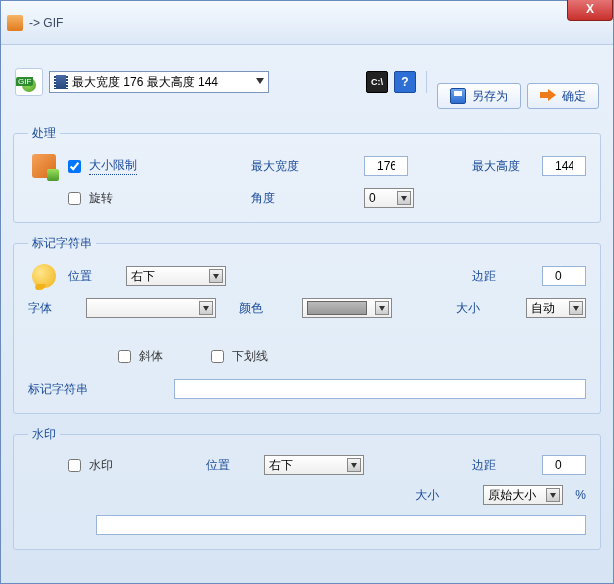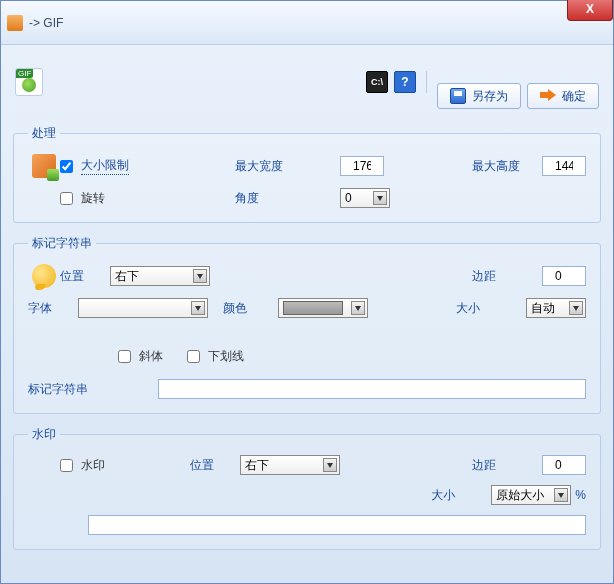--- a/index.html
+++ b/index.html
@@ -6,21 +6,21 @@
   body { margin:0; padding:0; background:#d6e4f4; width:614px; height:584px; overflow:hidden; }
   .window { width:614px; height:584px; background:linear-gradient(#eaf2fb,#d6e4f4); border:1px solid #6a8bbf; position:relative; }
   
   .titlebar { height:44px; background:linear-gradient(#f5f9fe,#dce8f7); border-bottom:1px solid #b9cde8; display:flex; align-items:center; padding:0 6px; position:relative; }
   .titlebar .app-icon { width:16px; height:16px; background:linear-gradient(#f7b366,#e07c1d); border-radius:2px; margin-right:6px; }
   .titlebar .title-text { color:#3a4a63; }
   .close-btn { position:absolute; right:0; top:-1px; width:46px; height:21px; background:linear-gradient(#e57373,#c9302c); border:1px solid #8a1f1f; border-top:none; border-radius:0 0 4px 4px; color:#fff; text-align:center; line-height:18px; font-weight:bold; cursor:pointer; }
   
   .toolbar { display:flex; align-items:center; gap:6px; padding:10px 14px 8px 14px; }
   .gif-badge { width:28px; height:28px; background:#fff; border:1px solid #b9cde8; border-radius:3px; display:flex; flex-direction:column; align-items:center; justify-content:center; position:relative; }
-  .gif-badge .tag { position:absolute; top:0; left:0; background:#2e8b2e; color:#fff; font-size:8px; padding:0 2px; border-radius:2px 0 2px 0; }
+  .gif-badge .tag { position:absolute; top:8px; left:0; background:#2e8b2e; color:#fff; font-size:8px; padding:0 2px; border-radius:2px 0 2px 0; }
   .gif-badge .pic { width:14px; height:14px; background:radial-gradient(circle at 40% 40%, #9de05a, #4a9a2a); border-radius:50%; margin-top:6px; }
   .preset-select { flex:0 0 220px; height:22px; border:1px solid #7a94bb; background:#fff; display:flex; align-items:center; padding:0 4px; position:relative; cursor:pointer; }
   .preset-select .film-icon { width:14px; height:14px; background:linear-gradient(#4a6aa5,#27477f); margin-right:4px; position:relative; }
   .preset-select .film-icon::before, .preset-select .film-icon::after { content:""; position:absolute; top:0; bottom:0; width:2px; background:repeating-linear-gradient(#fff 0 1px,#27477f 1px 3px); }
   .preset-select .film-icon::before { left:0; } .preset-select .film-icon::after { right:0; }
   .preset-select .caret { position:absolute; right:4px; top:6px; width:0;height:0;border-left:4px solid transparent;border-right:4px solid transparent;border-top:6px solid #333; }
   .tb-icon { width:22px; height:22px; display:flex; align-items:center; justify-content:center; border-radius:2px; }
   .cmd-icon { background:#222; color:#fff; font-size:9px; font-weight:bold; cursor:pointer; border:1px solid #000; }
   .help-icon { background:#2e6fd6; color:#fff; font-weight:bold; cursor:pointer; border:1px solid #1a4a9a; }
   .tb-btn { height:26px; display:flex; align-items:center; gap:6px; padding:0 12px; background:linear-gradient(#fefefe,#e6eefb); border:1px solid #9ab3d8; border-radius:3px; color:#1a4a9a; cursor:pointer;margin-top:28px; }
@@ -29,21 +29,21 @@
   .ic-save::after { content:""; position:absolute; left:3px; right:3px; top:2px; height:5px; background:#fff; }
   .ic-arrow { position:relative; }
   .ic-arrow::before { content:""; position:absolute; left:0; top:4px; width:8px; height:6px; background:#f07b1a; }
   .ic-arrow::after { content:""; position:absolute; left:8px; top:1px; width:0;height:0;border-top:6px solid transparent;border-bottom:6px solid transparent;border-left:8px solid #f07b1a; }
   .spacer { flex:1; }
   .vline { width:1px; height:22px; background:#b9cde8; margin:0 4px; }
   
   .content { padding:0 12px 10px 12px; }
   fieldset { border:1px solid #b9cde8; border-radius:3px; margin:8px 0 12px 0; padding:12px 14px 14px 14px; background:rgba(255,255,255,0.15); }
   legend { color:#1a4a9a; padding:0 4px; }
-  .row { display:flex; align-items:center; margin-bottom:10px; }
+  .row { display:flex; align-items:center; gap:8px; margin-bottom:10px; }
   .row:last-child { margin-bottom:0; }
   .lbl { color:#1a4a9a; min-width:60px; }
   .col-icon { width:32px; display:flex; justify-content:center; }
   .proc-icon { width:24px; height:24px; background:linear-gradient(135deg,#f5a35a,#d96b1a); border-radius:3px; position:relative; }
   .proc-icon::after { content:""; position:absolute; right:-3px; bottom:-3px; width:12px; height:12px; background:linear-gradient(#9be05a,#4a9a2a); border-radius:2px; }
   .mark-icon { width:24px; height:24px; background:radial-gradient(circle at 35% 35%, #ffe58a, #f2b31a); border-radius:50%; position:relative; }
   .mark-icon::after { content:""; position:absolute; left:3px; bottom:-2px; width:10px; height:6px; background:#f2b31a; border-radius:0 0 4px 4px; transform:skewX(-20deg); }
   input[type=checkbox] { width:13px; height:13px; margin:0 4px 0 0; vertical-align:middle; }
   .chk-wrap { display:flex; align-items:center; gap:4px; color:#333; }
   .dotted { border-bottom:1px dotted #1a4a9a; color:#1a4a9a; cursor:pointer; }
@@ -68,20 +68,25 @@
     <div class="app-icon"></div>
     <span class="title-text">-&gt; GIF</span>
     <div class="close-btn">X</div>
   </div>
 
   <div class="toolbar">
     <div class="gif-badge">
       <span class="tag">GIF</span>
       <div class="pic"></div>
     </div>
+    <div class="preset-select">
+      <div class="film-icon"></div>
+      <span>最大宽度 176 最大高度 144</span>
+      <div class="caret"></div>
+    </div>
     <div class="spacer"></div>
     <div class="tb-icon cmd-icon">C:\</div>
     <div class="tb-icon help-icon">?</div>
     <div class="vline"></div>
     <div class="tb-btn">
       <div class="ic ic-save"></div>
       <span>另存为</span>
     </div>
     <div class="tb-btn">
       <div class="ic ic-arrow"></div>
@@ -164,21 +169,21 @@
           <div class="caret"></div>
         </div>
         <div class="cell" style="flex:1; justify-content:flex-end; gap:10px;">
           <span class="lbl">大小</span>
           <div class="select" style="width:60px;">
             <span>自动</span>
             <div class="caret"></div>
           </div>
         </div>
       </div>
-      <div class="row" style="padding-left:90px; gap:24px;margin-top:30px;">
+      <div class="row" style="padding-left:90px; gap:48px;margin-top:30px;">
         <label class="chk-wrap">
           <input type="checkbox" style="">
           <span>斜体</span>
         </label>
         <label class="chk-wrap">
           <input type="checkbox" style="">
           <span>下划线</span>
         </label>
       </div>
       <div class="row" style="margin-top:14px;">

